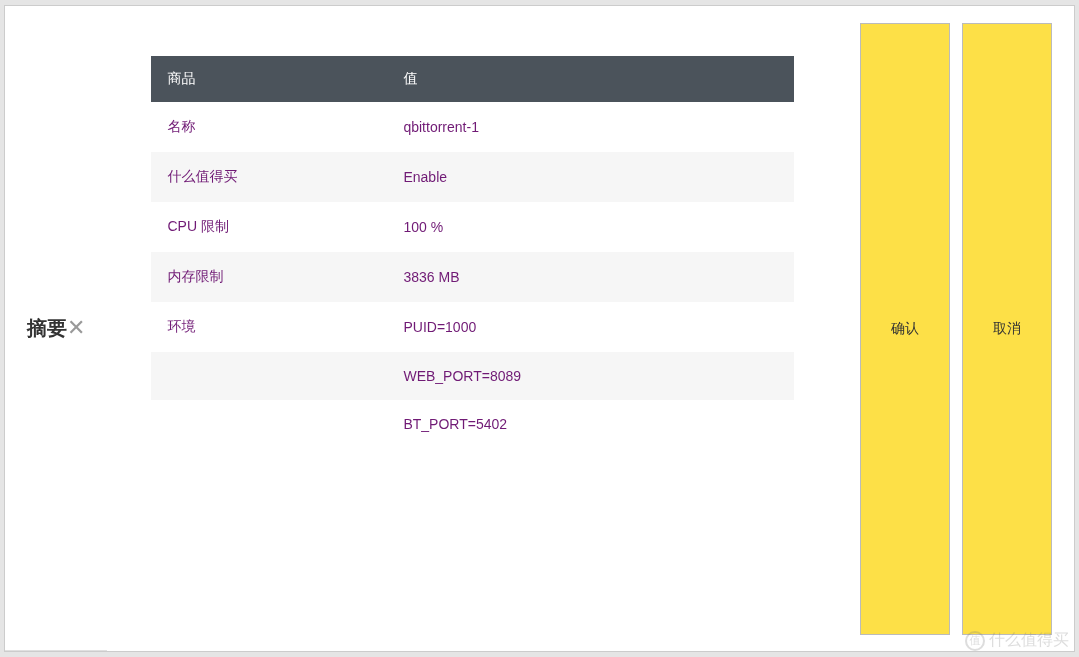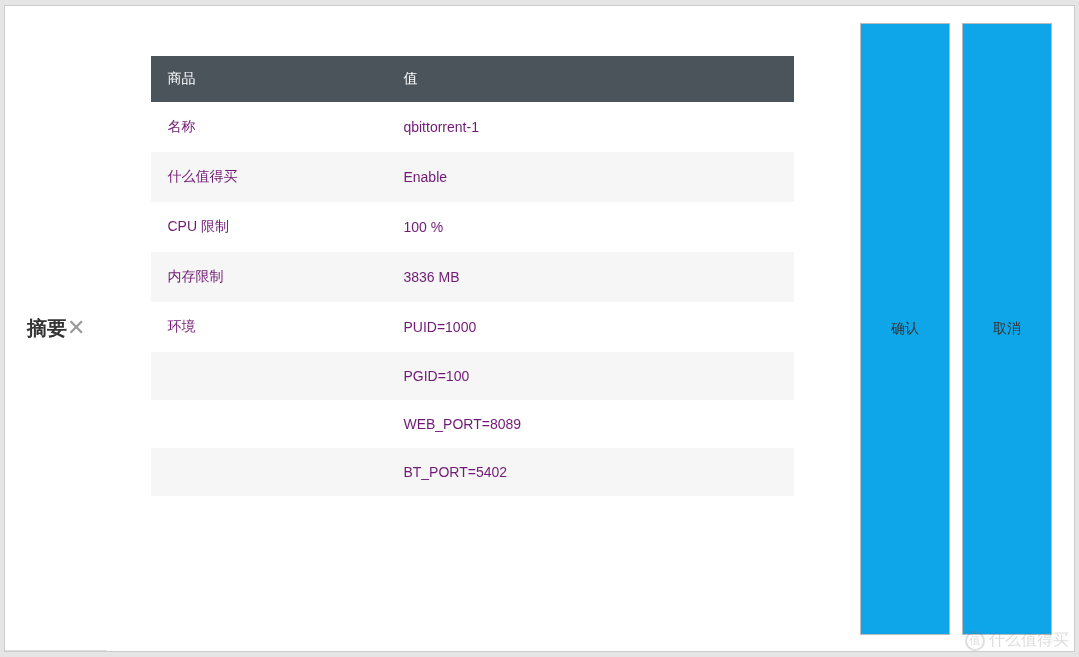--- a/index.html
+++ b/index.html
@@ -91,21 +91,21 @@
     .modal-footer {
       padding: 16px 22px;
       display: flex;
       justify-content: flex-end;
       gap: 12px;
       border-top: 1px solid transparent;
     }
     .btn {
       padding: 10px 30px;
       border: 1px solid #bbb;
-      background: #0ea5e9;
+      background: #fde047;
       color: #333;
       font-size: 14px;
       cursor: pointer;
       font-family: inherit;
     }
     .watermark {
       position: absolute;
       right: 10px;
       bottom: 6px;
       color: rgba(120,120,120,0.25);
@@ -158,24 +158,20 @@
         <tr>
           <td>内存限制</td>
           <td>3836 MB</td>
         </tr>
         <tr>
           <td>环境</td>
           <td>PUID=1000</td>
         </tr>
         <tr>
           <td></td>
-          <td>PGID=100</td>
-        </tr>
-        <tr>
-          <td></td>
           <td>WEB_PORT=8089</td>
         </tr>
         <tr>
           <td></td>
           <td>BT_PORT=5402</td>
         </tr>
       </tbody>
     </table>
   </div>
   <div class="modal-footer">

